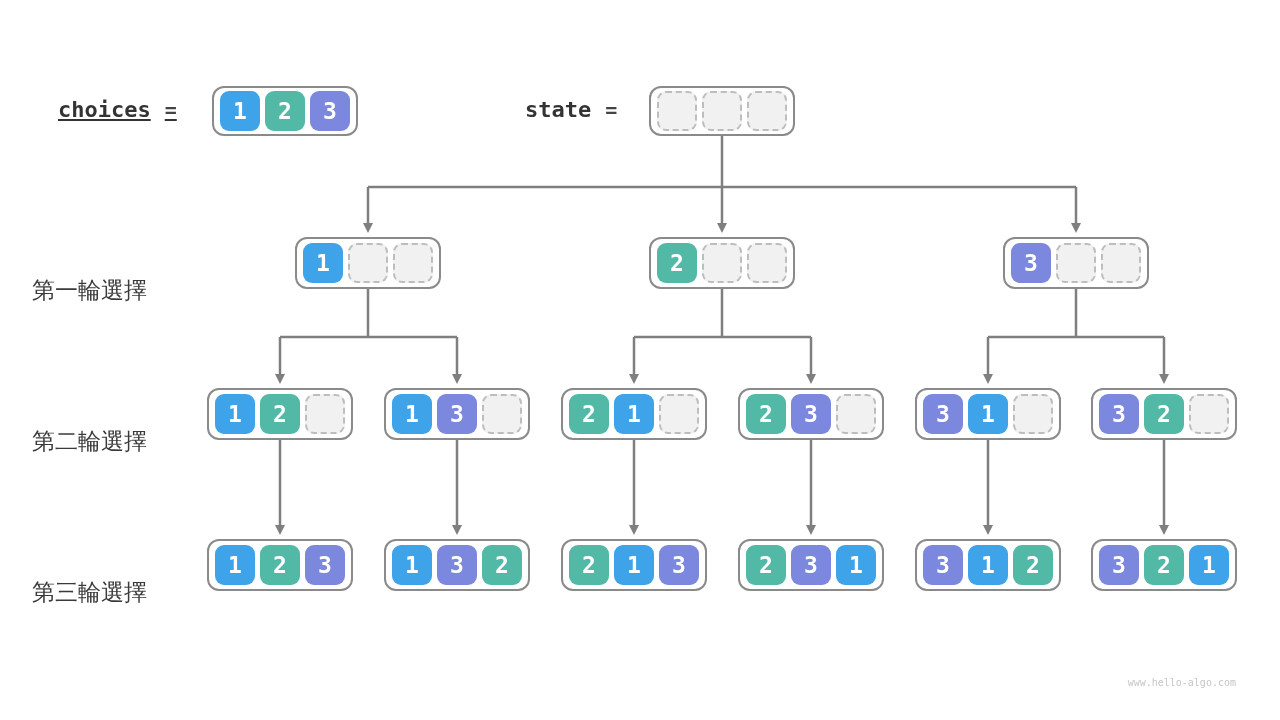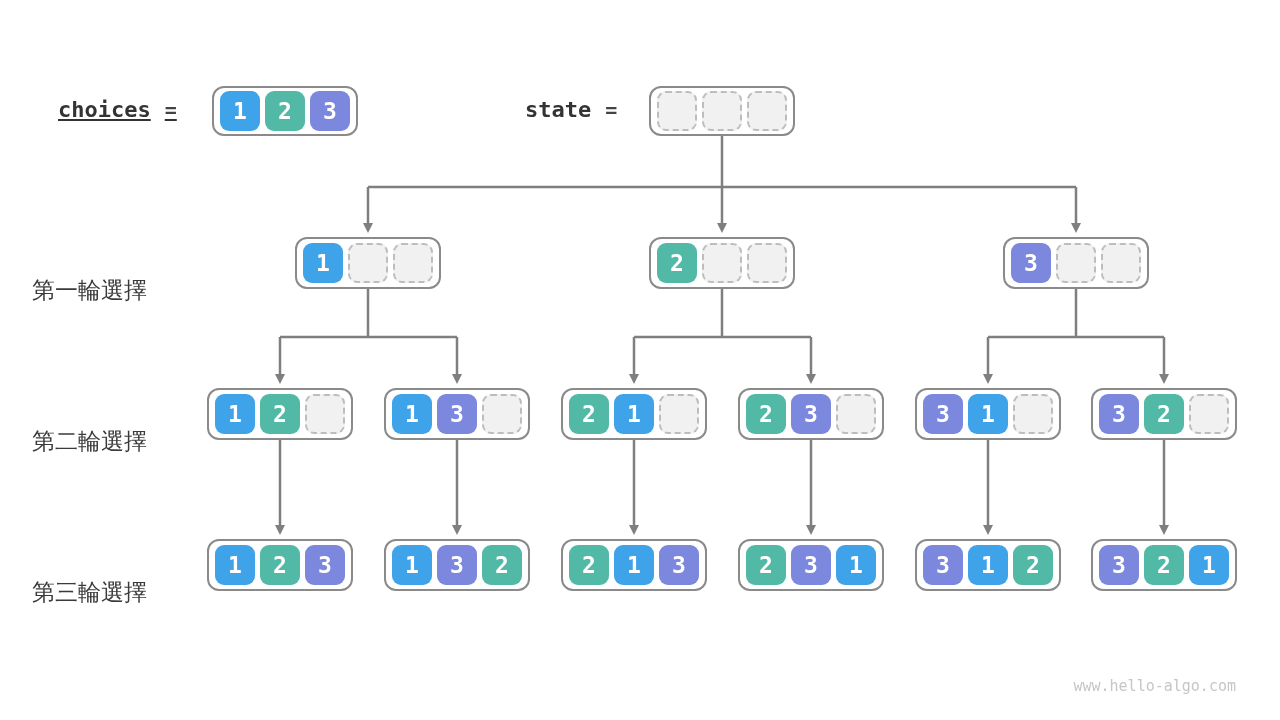--- a/index.html
+++ b/index.html
@@ -61,21 +61,21 @@
     position: absolute;
     left: 0; top: 0;
     width: 1280px; height: 720px;
     pointer-events: none;
   }
   #watermark {
     position: absolute;
     right: 44px;
     top: 677px;
     font-family: "DejaVu Sans Mono", monospace;
-    font-size: 15px;
+    font-size: 10px;
     color: #c6c6c6;
   }
 </style>
 </head>
 <body>
 
 <div id="stage">
 
   <div class="code-label" style="left:58px; top:97px;text-decoration:underline;">
     <span>choices</span><span class="eq">=</span>

